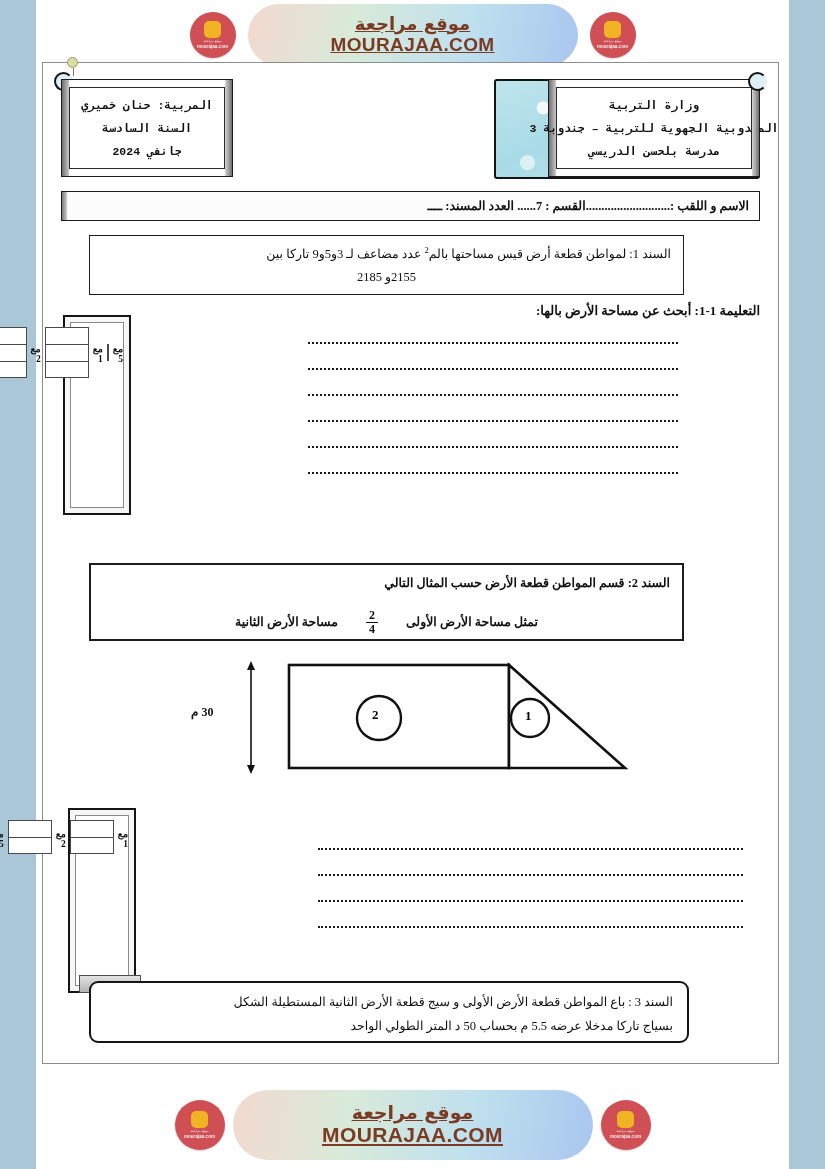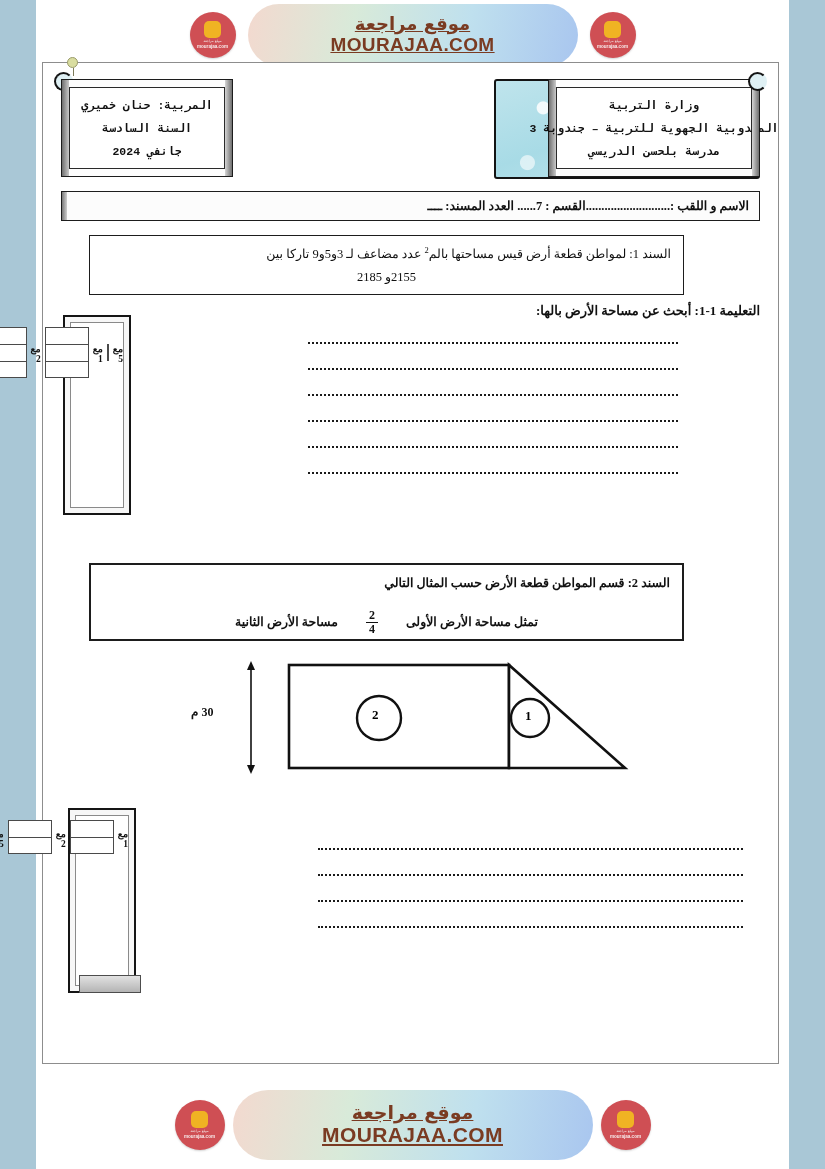--- a/index.html
+++ b/index.html
@@ -349,20 +349,24 @@
   </div>
 
   <div class="dots d2">
     <div class="dot-line"></div>
     <div class="dot-line"></div>
     <div class="dot-line"></div>
     <div class="dot-line"></div>
   </div>
 
   <div class="s3-tab"></div>
+  <div class="stmt s3">
+    <span class="l1">السند 3 : باع المواطن قطعة الأرض الأولى و سيج قطعة الأرض الثانية المستطيلة الشكل</span>
+    <span class="l2">بسياج تاركا مدخلا عرضه 5.5 م بحساب 50 د المتر الطولي الواحد</span>
+  </div>
 
 </div>
 
 <div class="wm-band wm-bottom">
   <div class="wm-pill">
     <div class="logo logo-l">
       <span class="logo-mark"></span>
       <span class="logo-t1">موقع مراجعة</span>
       <span class="logo-t2">mourajaa.com</span>
     </div>

